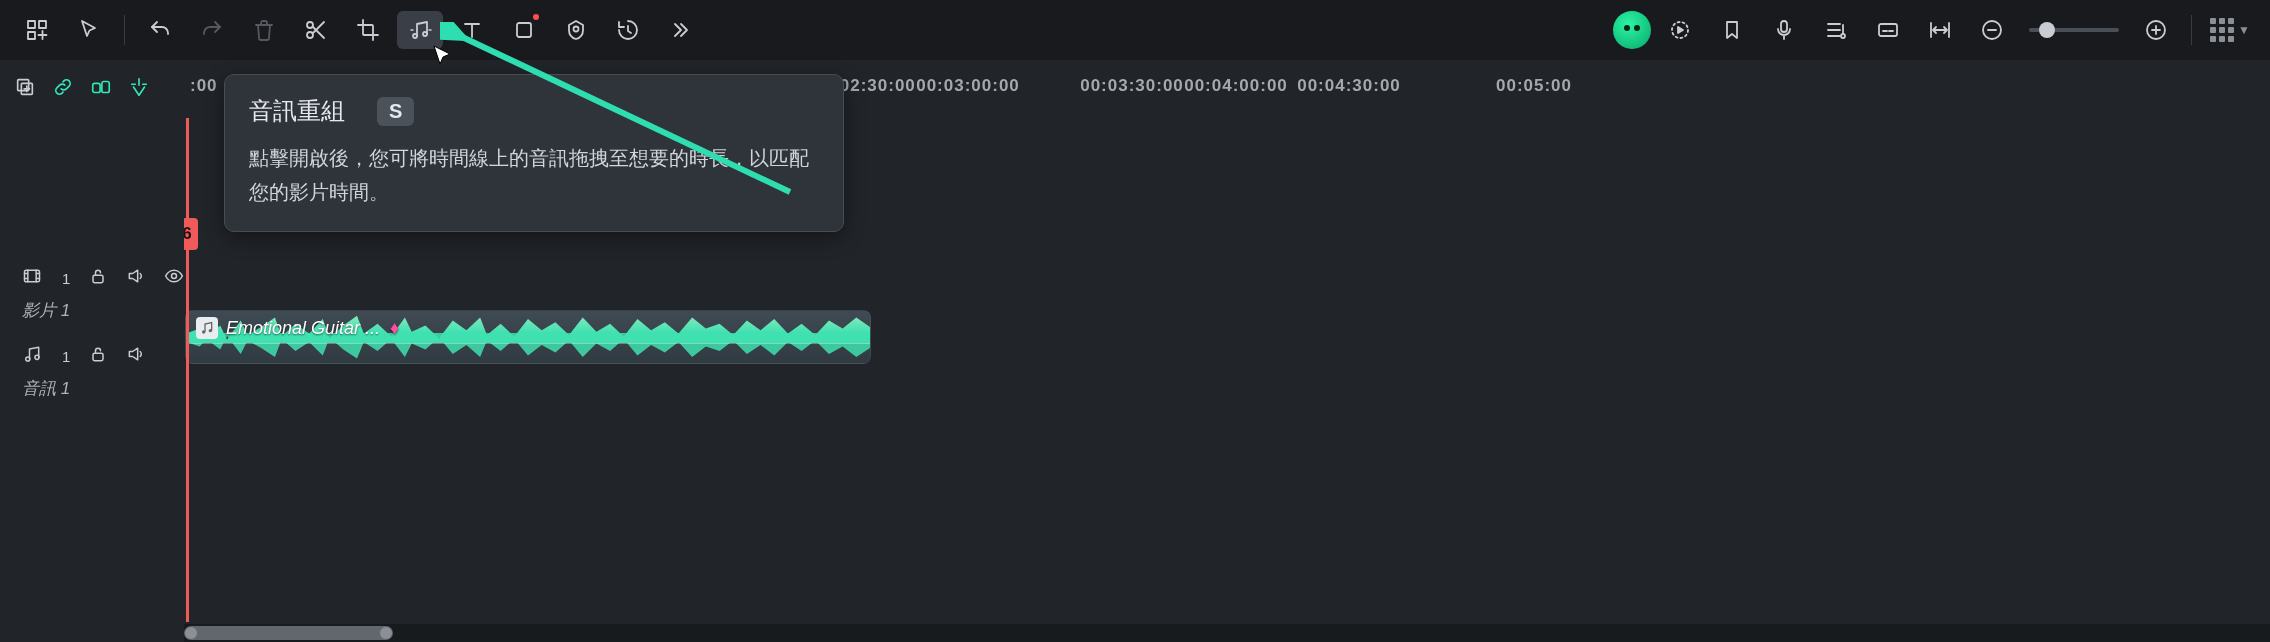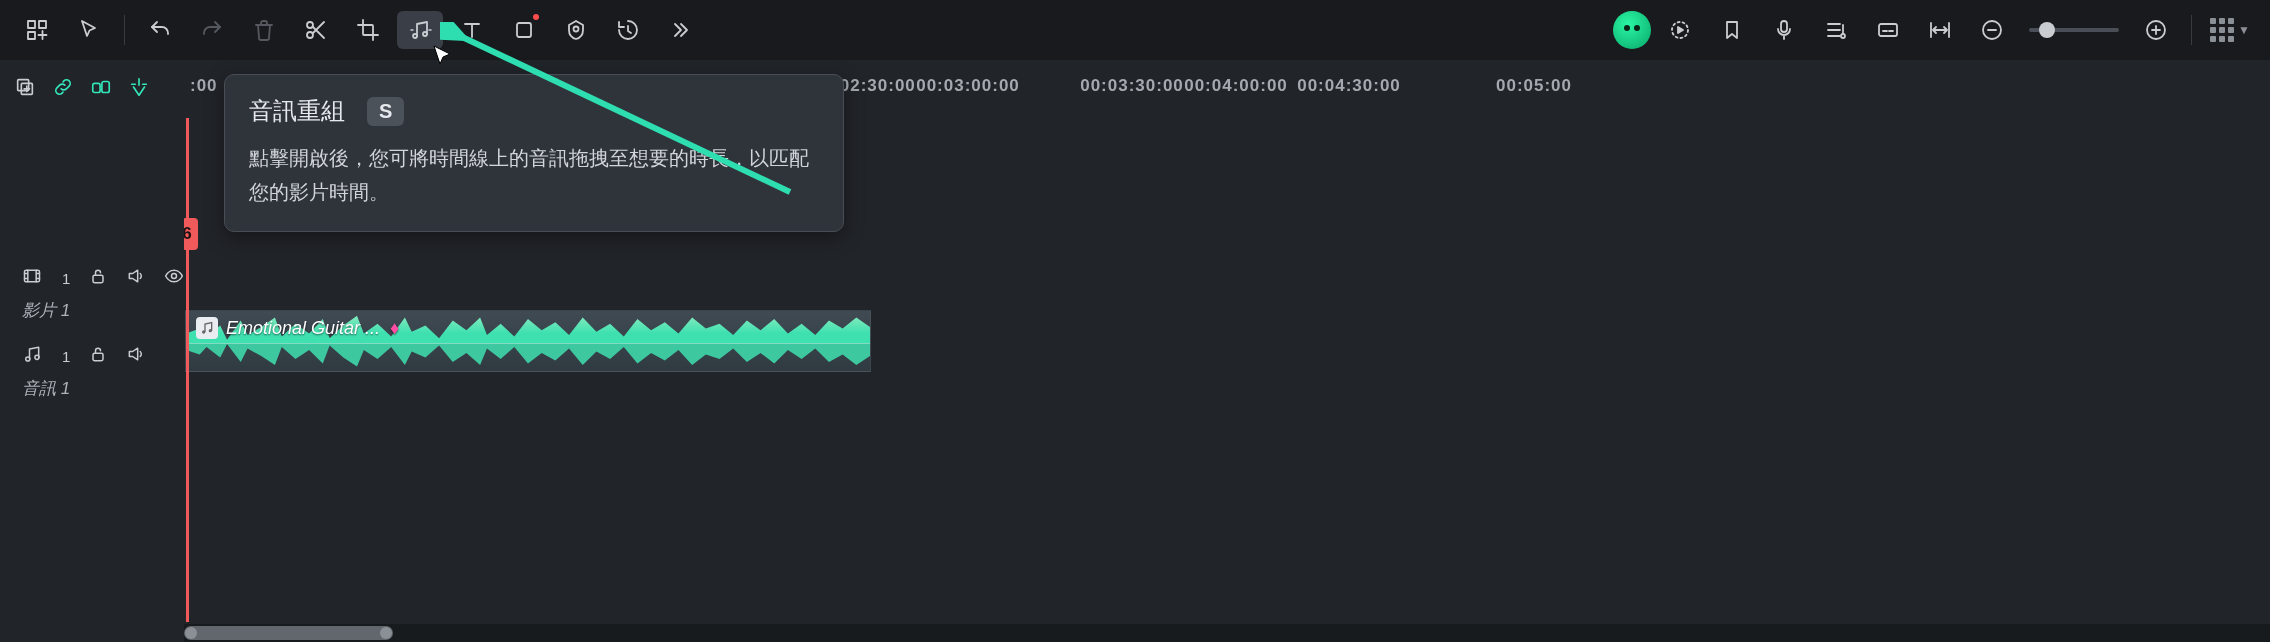--- a/index.html
+++ b/index.html
@@ -125,22 +125,22 @@
   .track-head .row-icons svg { width:20px; height:20px; stroke: currentColor; fill:none; stroke-width:1.8; stroke-linecap:round; stroke-linejoin:round;}
   .track-head .label { margin-top:8px; font-size:17px; color:#aeb3ba;font-style:italic; }
   .track-head .count { font-size:15px; margin-left:2px; vertical-align: top;}
   .gap-row { height: 138px; }
 
   .track-lane {
     position:absolute; left:0; right:0;
   }
   .audio-clip {
     position:absolute;
-    height: 62px;
-    border-radius: 0;
+    height: 54px;
+    border-radius: 8px;
     background: linear-gradient(to bottom, #3f4a53 0%, #2f3a41 100%);
     overflow: hidden;
     border: 1px solid rgba(255,255,255,0.05);
   }
   .audio-clip .wave-top {
     position:absolute; top:0; left:0; right:0; height:32px;
     background: var(--track-audio);
     clip-path: polygon(0% 100%, 0% 70%, 2% 55%, 3% 80%, 5% 45%, 6% 90%, 8% 30%, 9% 75%, 11% 50%, 13% 20%, 14% 80%, 16% 40%, 18% 70%, 20% 25%, 21% 85%, 23% 45%, 25% 15%, 26% 70%, 28% 40%, 30% 80%, 32% 20%, 33% 65%, 35% 45%, 37% 85%, 39% 30%, 41% 60%, 43% 20%, 44% 75%, 46% 40%, 48% 80%, 50% 25%, 52% 60%, 54% 35%, 56% 75%, 58% 20%, 60% 65%, 62% 40%, 64% 80%, 66% 25%, 68% 60%, 70% 35%, 72% 70%, 74% 20%, 76% 55%, 78% 40%, 80% 75%, 82% 30%, 84% 60%, 86% 25%, 88% 70%, 90% 40%, 92% 75%, 94% 30%, 96% 55%, 98% 20%, 100% 50%, 100% 100%);
   }
   .audio-clip .wave-top::before {
@@ -187,21 +187,21 @@
   .tooltip {
     position:absolute;
     background: var(--tooltip);
     border: 1px solid #484d55;
     border-radius: 10px;
     padding: 20px 24px 22px 24px;
     width: 620px;
     z-index: 30;
     box-shadow: 0 6px 20px rgba(0,0,0,.4);
   }
-  .tooltip .tt-head { display:flex; align-items:center; gap:22px; margin-bottom: 14px;}
+  .tooltip .tt-head { display:flex; align-items:center; gap:32px; margin-bottom: 14px;}
   .tooltip .tt-title { font-size:24px; color:#e6e9ed; font-weight:500; }
   .tooltip .kbd {
     background:#4c525a; border-radius:6px; padding:3px 12px; font-size:20px; color:#e6e9ed; font-weight:600;
   }
   .tooltip .tt-body { font-size:20px; line-height:1.7; color:#d1d5da; }
 
   
   .annotation-arrow {
     position:absolute;
     z-index: 50;

